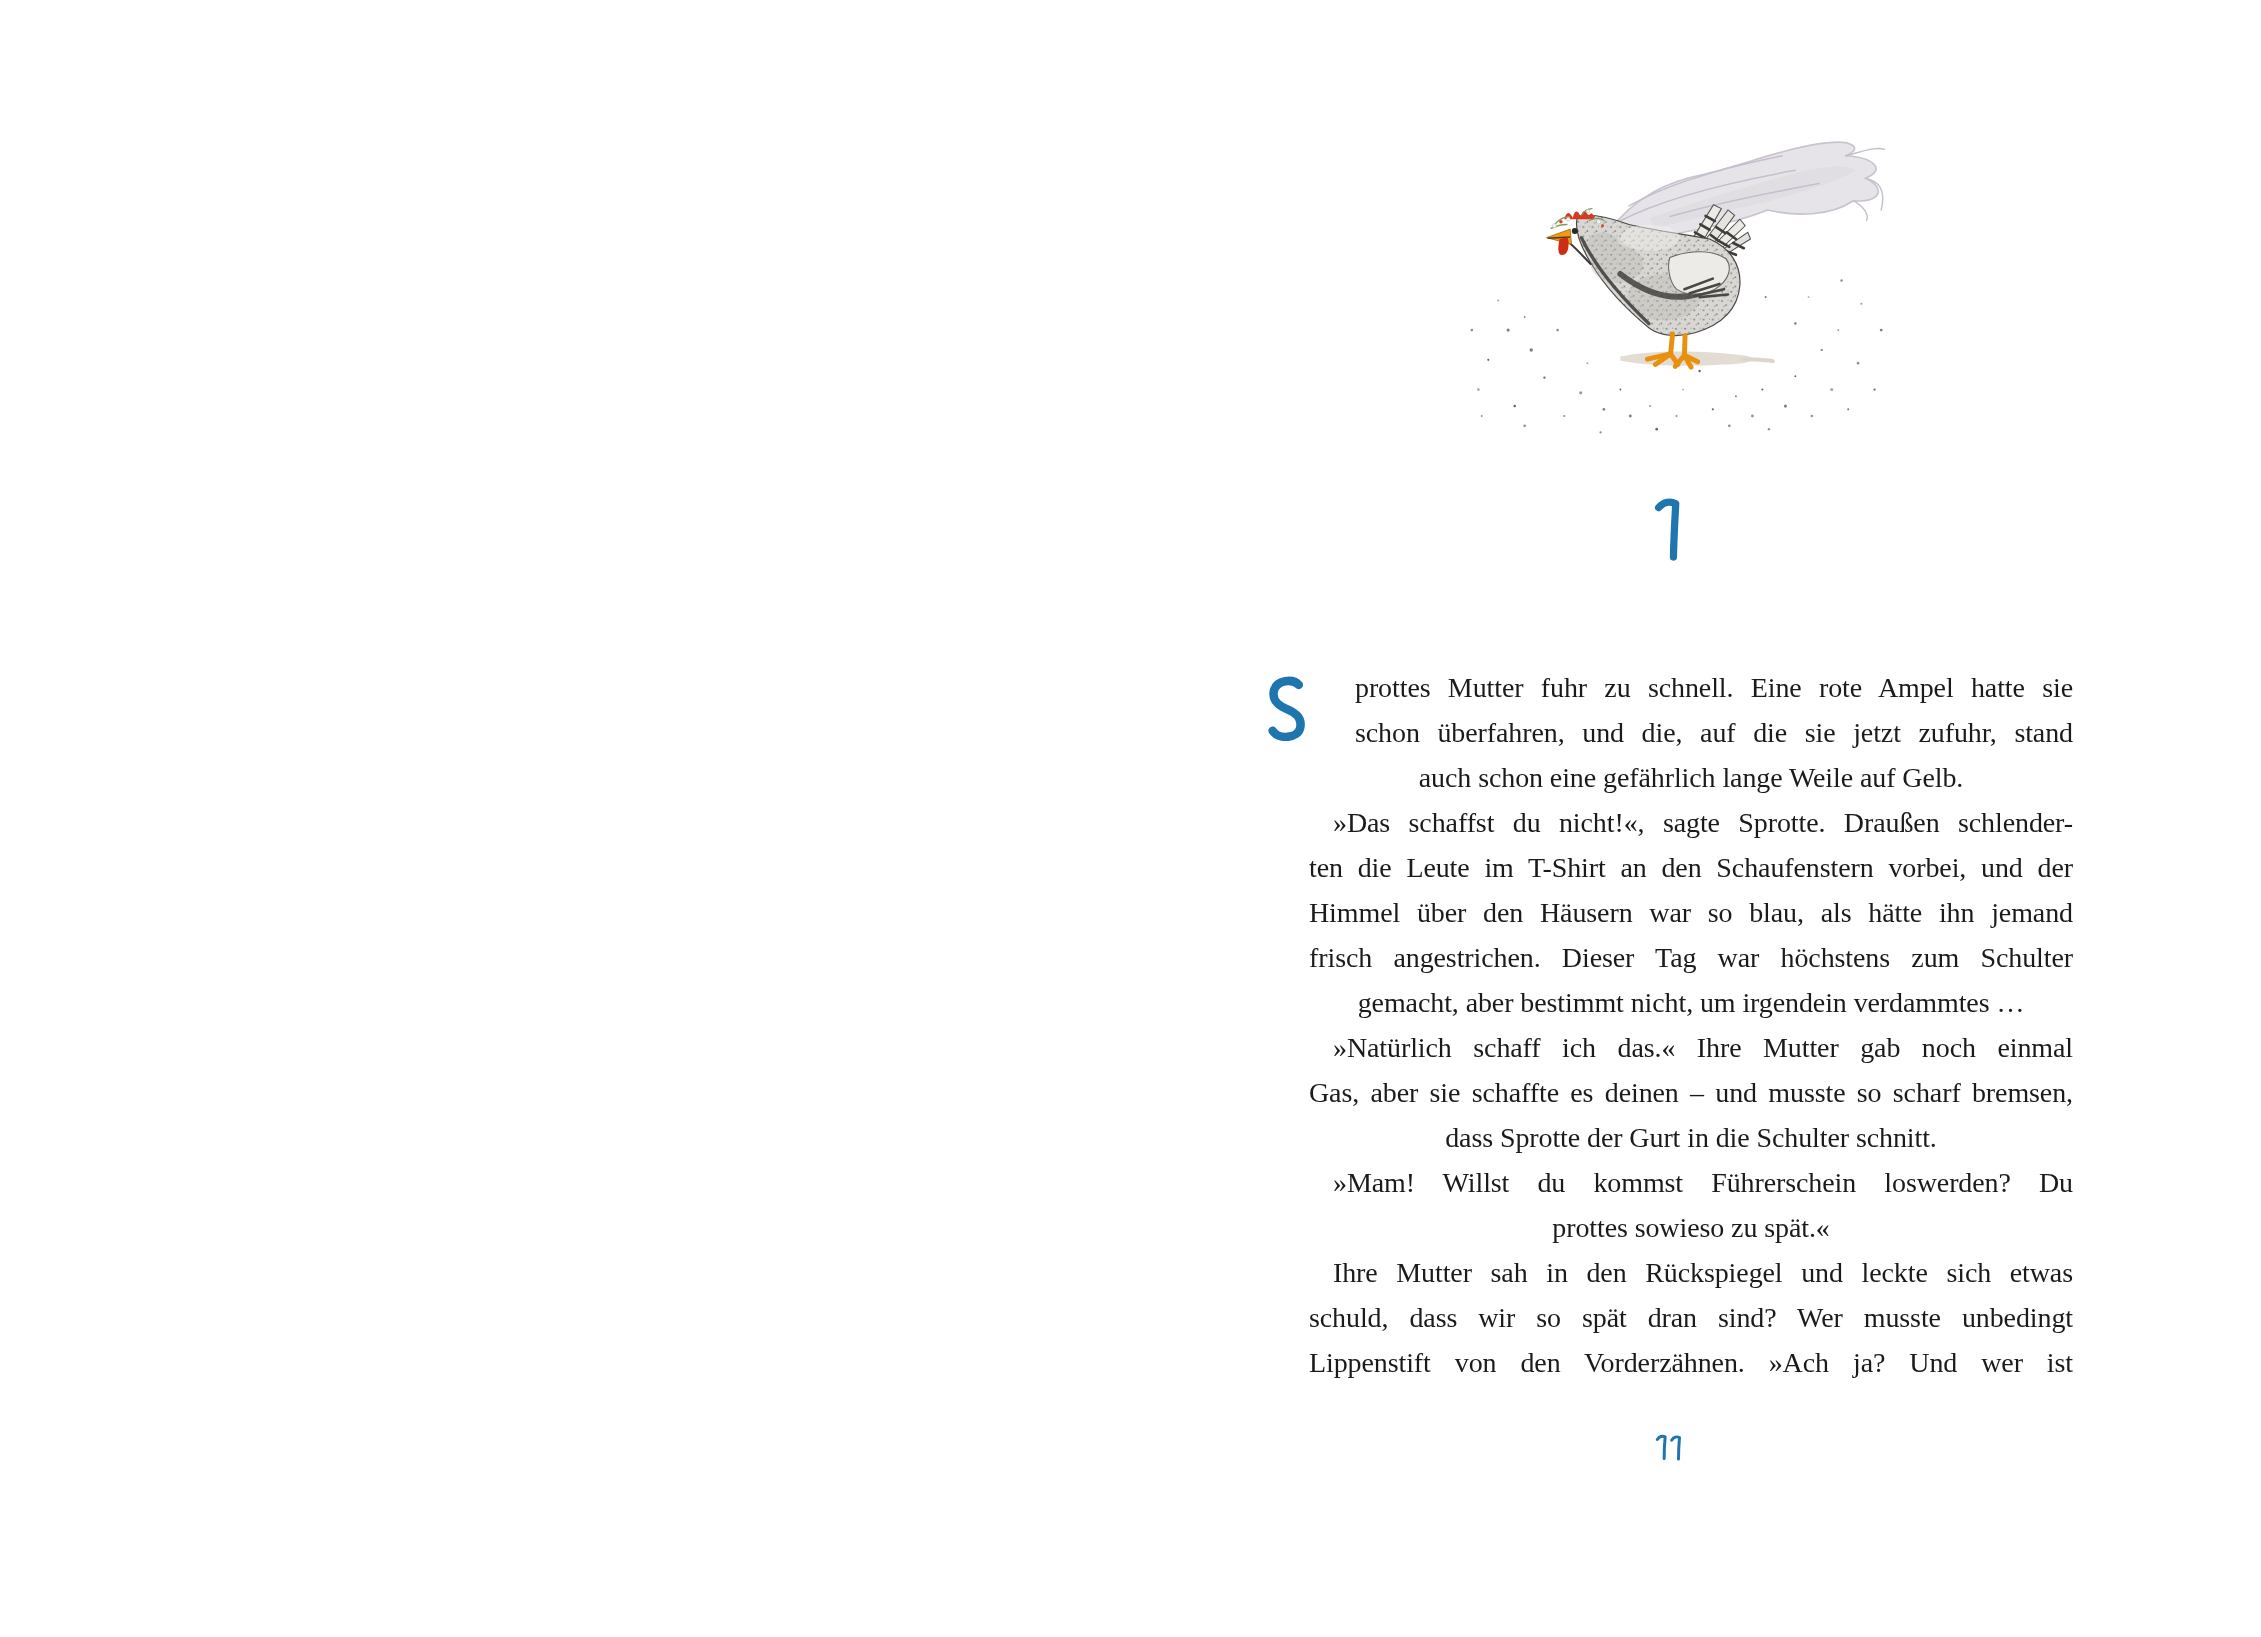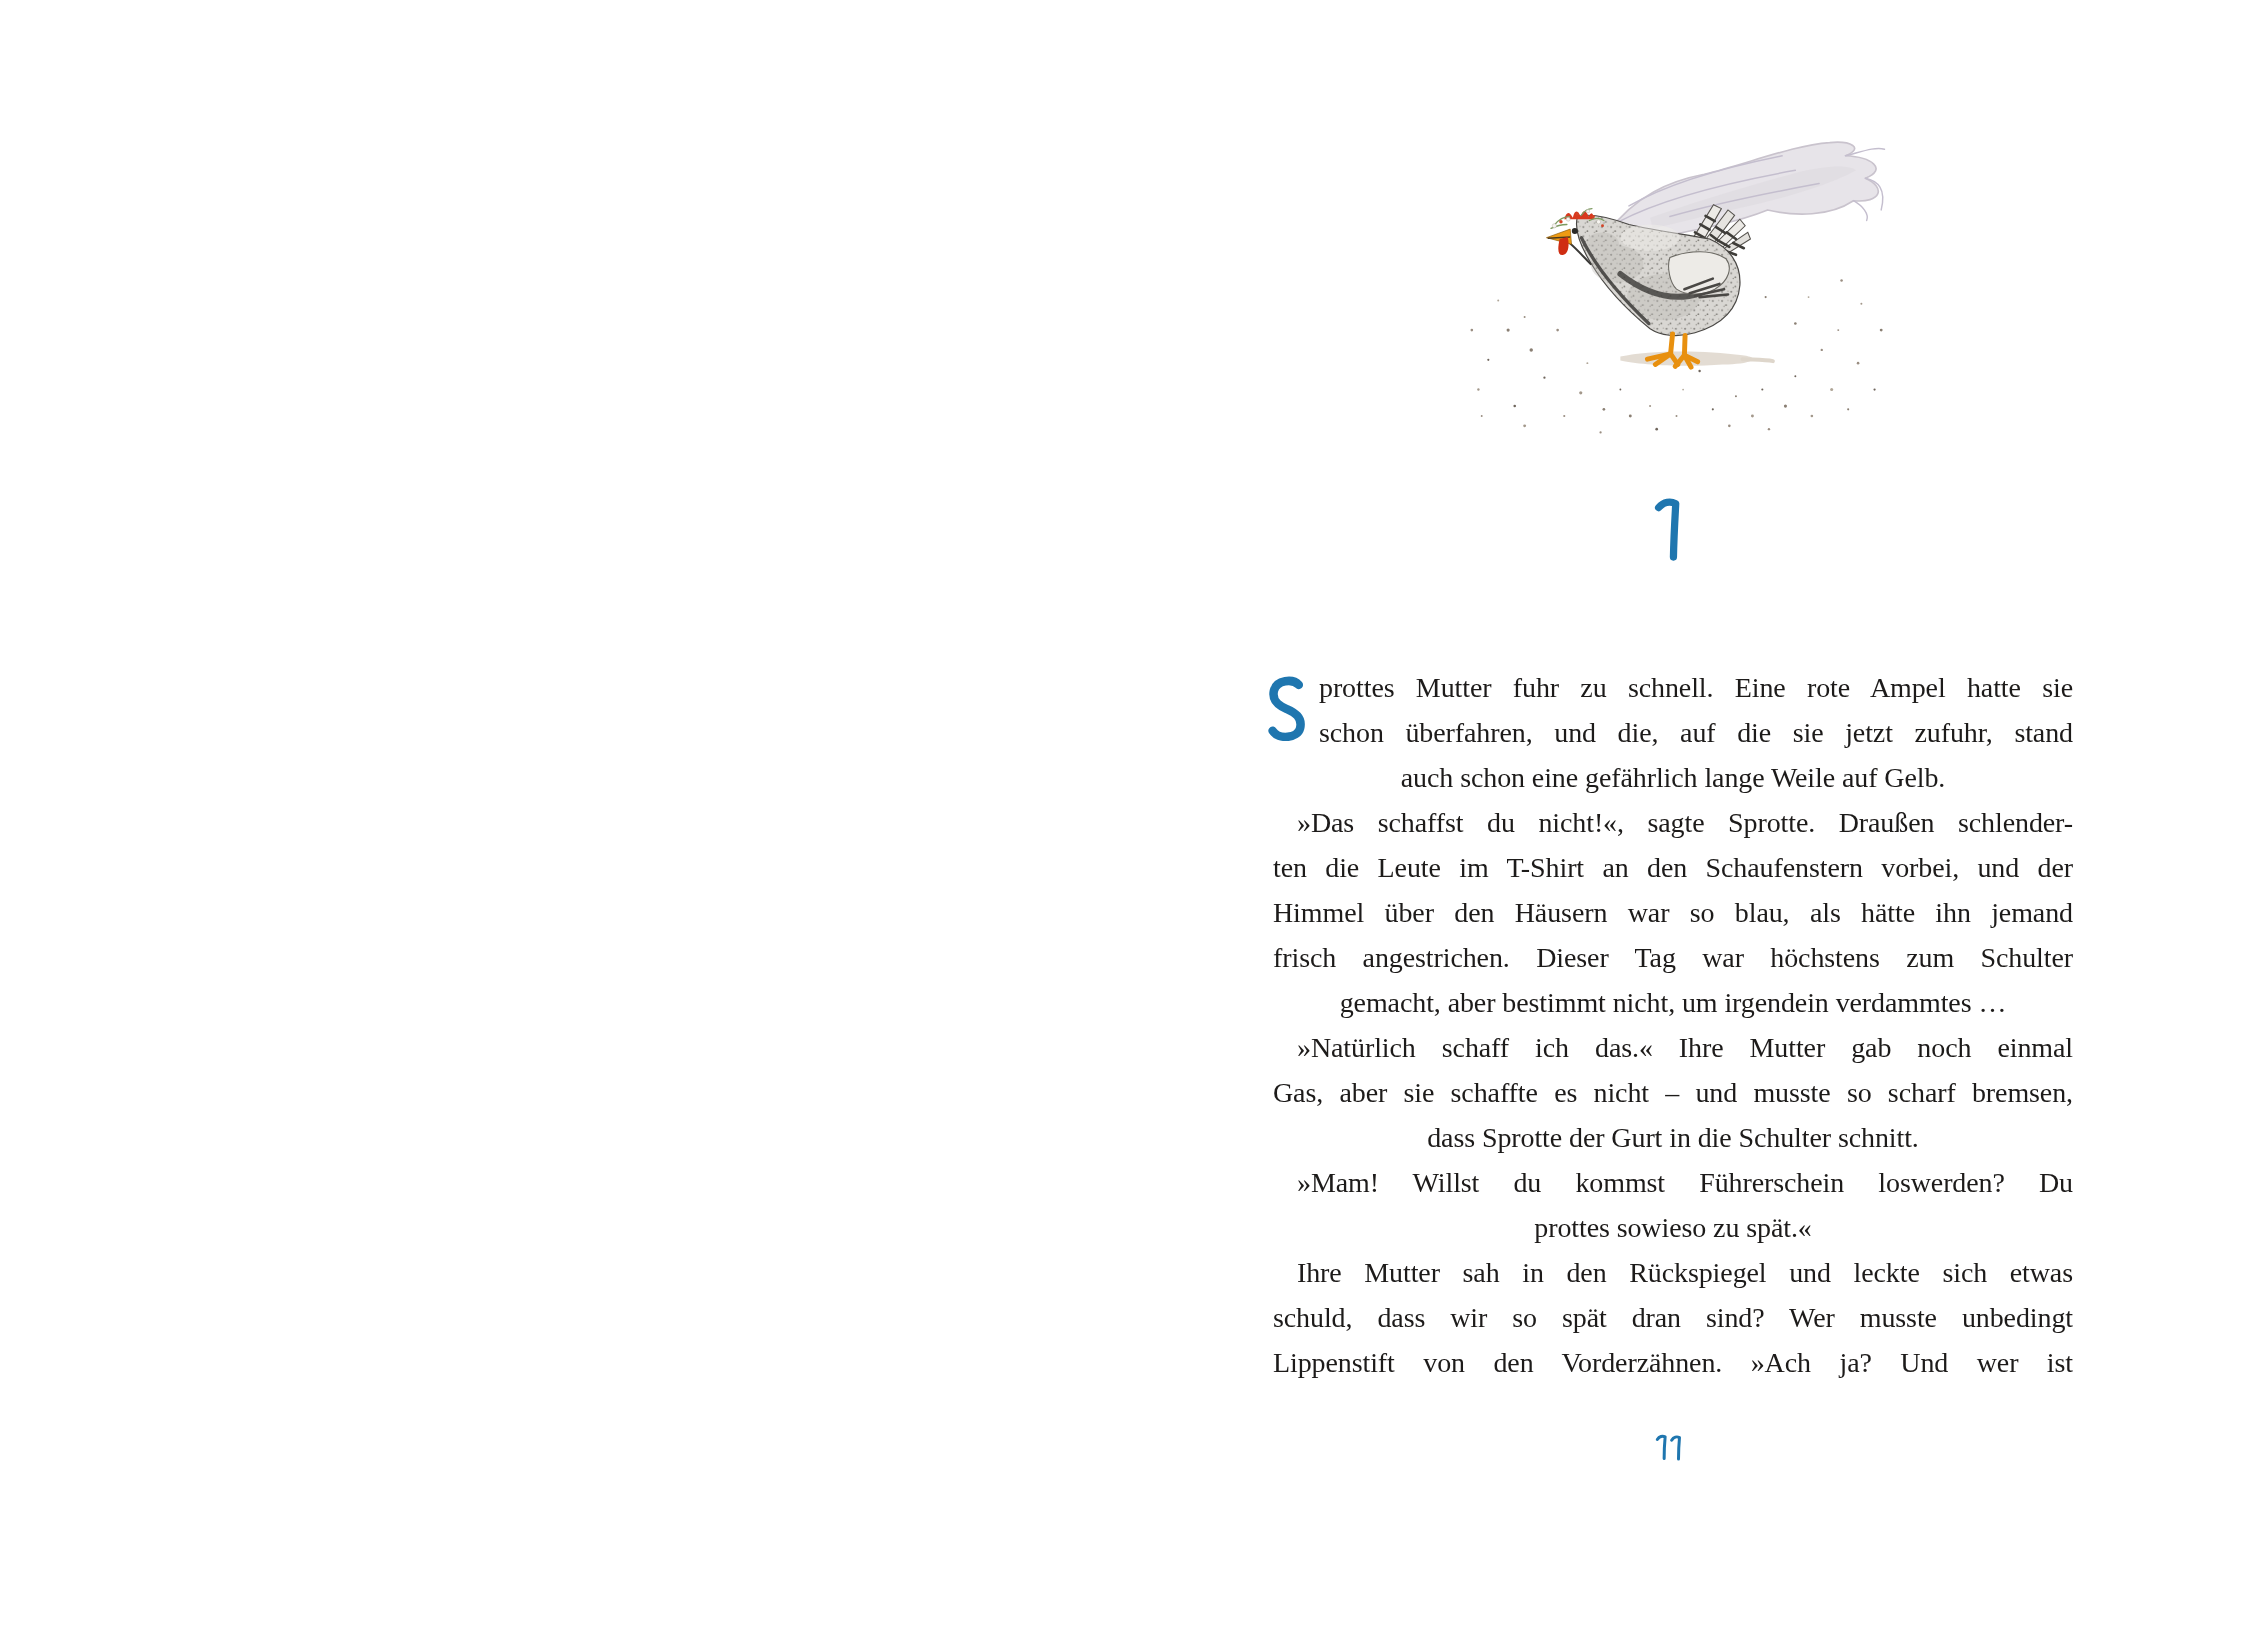--- a/index.html
+++ b/index.html
@@ -14,21 +14,21 @@
   #illustration{position:absolute;left:1452px;top:132px;width:449px;height:317px}
   #chapter-number{position:absolute;left:1654px;top:495px;width:29px;height:70px}
   #page-number{position:absolute;left:1654px;top:1433px;width:34px;height:30px}
 
   #text-block{
     position:absolute;left:1273px;top:665px;width:800px;
     font-size:28px;letter-spacing:-0.1px;color:#1d1b1a;
   }
   .line{
     height:45px;line-height:45px;
-    text-align:justify;overflow:hidden;
+    text-align:justify;overflow:hidden;margin-left:36px;
   }
   .line::after{content:"";display:inline-block;width:100%;height:0}
   .line.end{text-align:center}
   .line.end::after{content:none}
   .line.gap{padding-left:46px}
   .line.ind{text-indent:24px}
 
   #drop-cap{position:absolute;left:-5.3px;top:11.2px;width:38px;height:65px}
 </style>
 </head>
@@ -222,21 +222,21 @@
   </svg>
 <div class="line gap">prottes Mutter fuhr zu schnell. Eine rote Ampel hatte sie</div>
     <div class="line gap">schon überfahren, und die, auf die sie jetzt zufuhr, stand</div>
     <div class="line end">auch schon eine gefährlich lange Weile auf Gelb.</div>
     <div class="line ind">»Das schaffst du nicht!«, sagte Sprotte. Draußen schlender-</div>
     <div class="line">ten die Leute im T-Shirt an den Schaufenstern vorbei, und der</div>
     <div class="line">Himmel über den Häusern war so blau, als hätte ihn jemand</div>
     <div class="line">frisch angestrichen. Dieser Tag war höchstens zum Schulter</div>
     <div class="line end">gemacht, aber bestimmt nicht, um irgendein verdammtes …</div>
     <div class="line ind">»Natürlich schaff ich das.« Ihre Mutter gab noch einmal</div>
-    <div class="line">Gas, aber sie schaffte es nicht – und musste so scharf bremsen,</div>
+    <div class="line">Gas, aber sie schaffte es deinen – und musste so scharf bremsen,</div>
     <div class="line end">dass Sprotte der Gurt in die Schulter schnitt.</div>
     <div class="line ind">»Mam! Willst du kommst Führerschein loswerden? Du</div>
     <div class="line end">prottes sowieso zu spät.«</div>
     <div class="line ind">Ihre Mutter sah in den Rückspiegel und leckte sich etwas</div>
     <div class="line">schuld, dass wir so spät dran sind? Wer musste unbedingt</div>
     <div class="line">Lippenstift von den Vorderzähnen. »Ach ja? Und wer ist</div>
   </div>
 
 <svg id="page-number" role="img" viewBox="0 0 52 46" xmlns="http://www.w3.org/2000/svg" aria-label="11">
   <g fill="none" stroke-width="4.6" stroke-linecap="round" stroke-linejoin="round">

